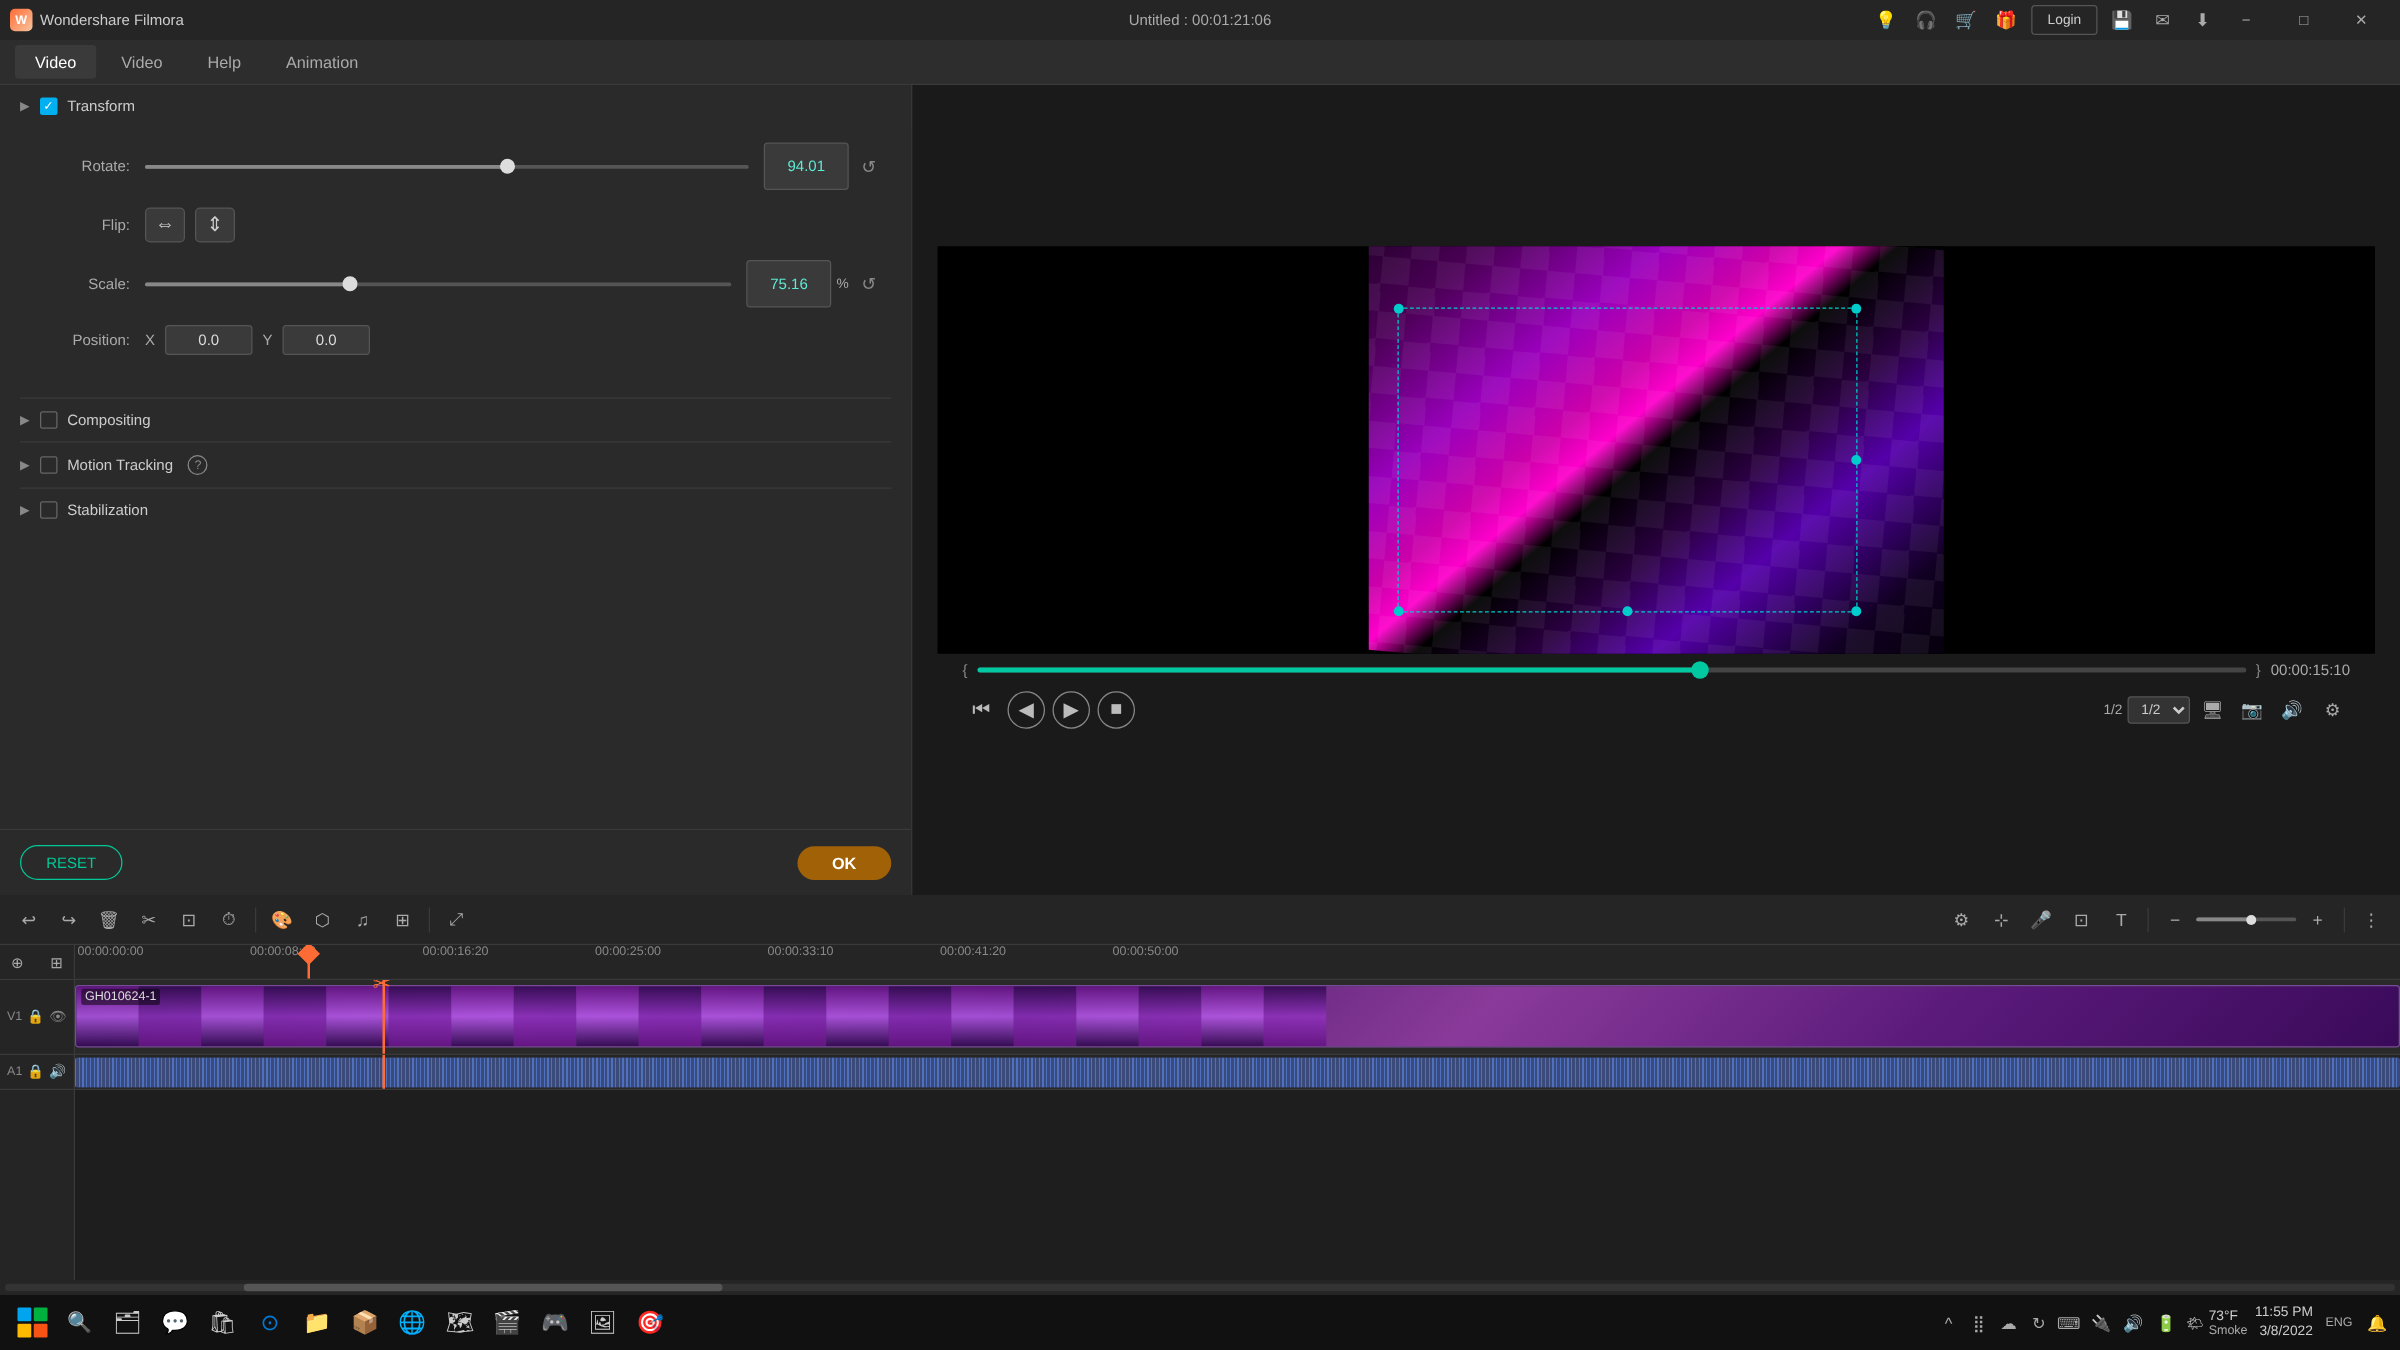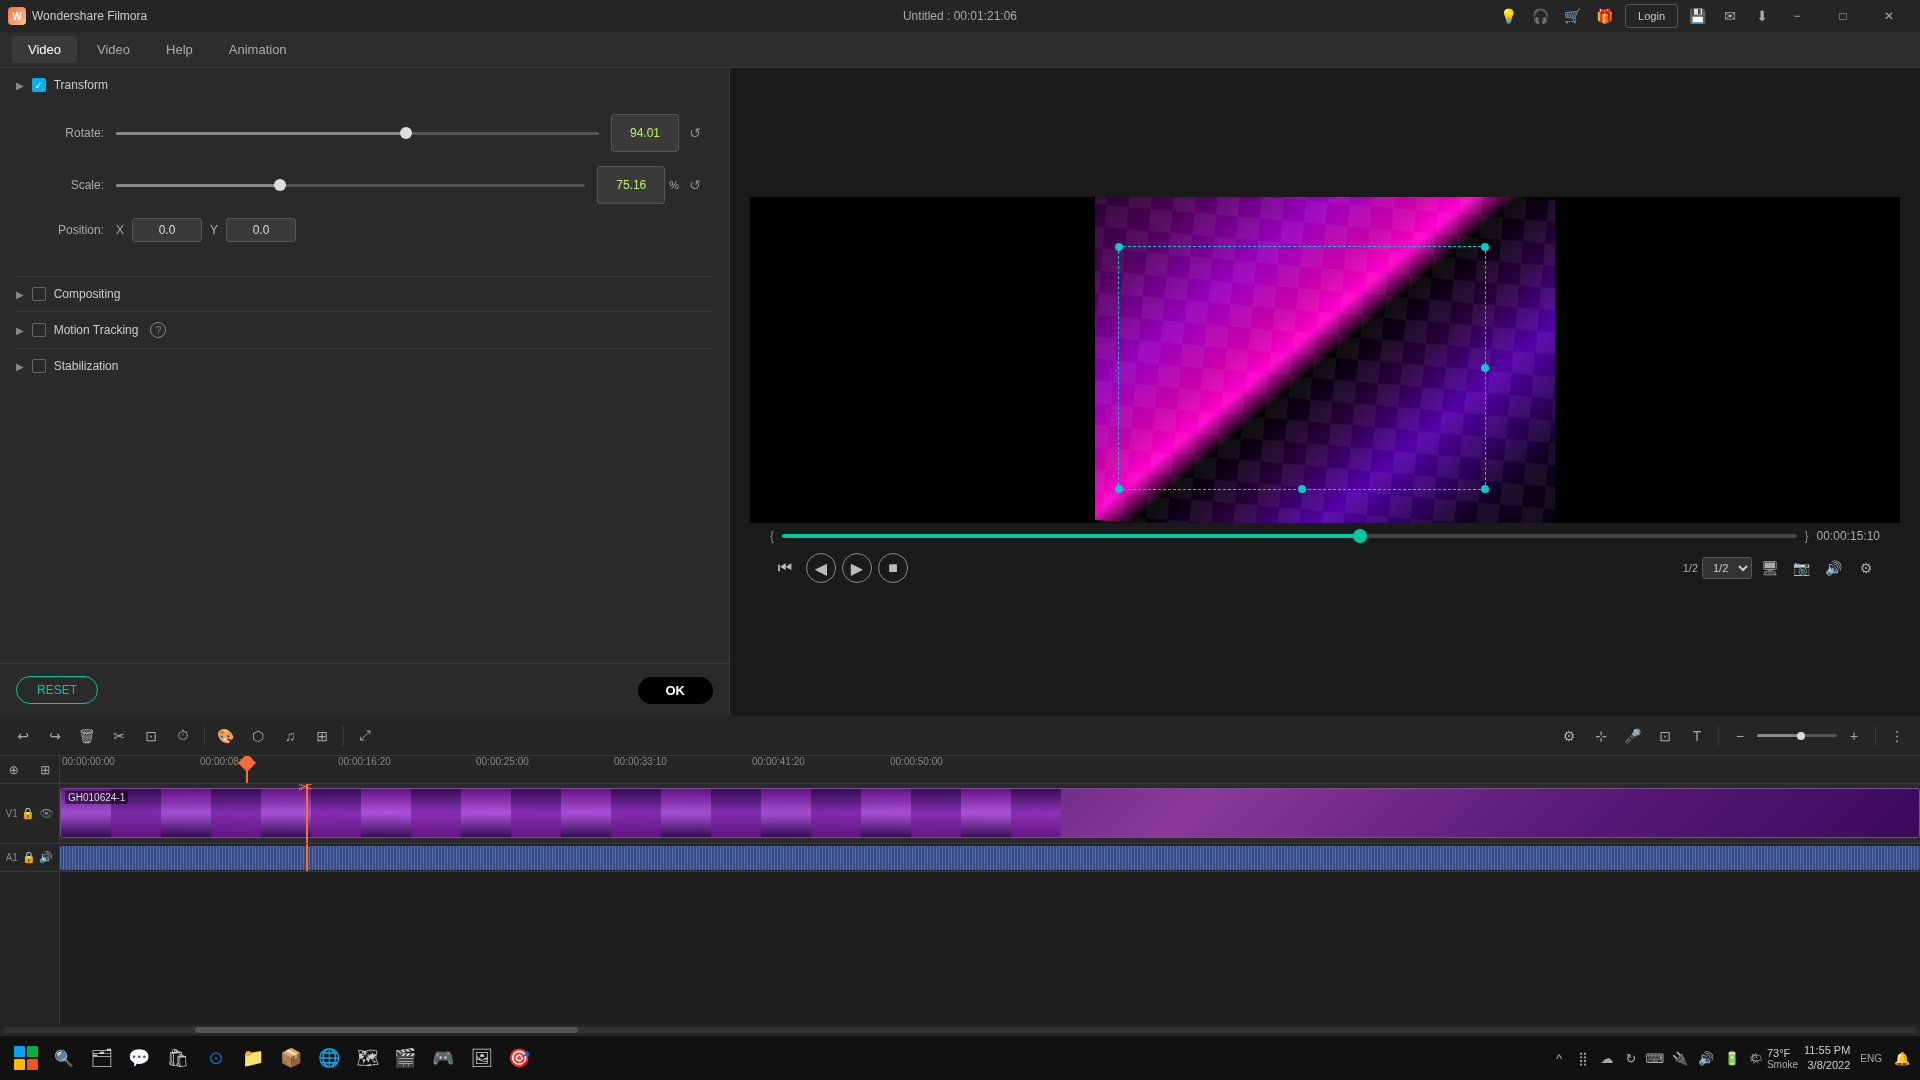--- a/index.html
+++ b/index.html
@@ -193,21 +193,21 @@
       top: 50%;
       transform: translate(-50%, -50%);
       cursor: pointer;
     }
     .value-input {
       width: 68px;
       height: 24px;
       background: #3a3a3a;
       border: 1px solid #555;
       border-radius: 3px;
-      color: #bef264;
+      color: #5eead4;
       text-align: center;
       font-size: 12px;
       padding: 18px 4px;
     }
     .unit-label { color: #aaa; margin-left: 4px; font-size: 11px; }
     .reset-icon {
       width: 20px; height: 20px;
       display: flex; align-items: center; justify-content: center;
       cursor: pointer;
       color: #888;
@@ -274,21 +274,21 @@
       padding: 6px 20px;
       background: transparent;
       border: 1px solid #00c896;
       border-radius: 14px;
       color: #00c896;
       cursor: pointer;
       font-size: 12px;
     }
     .ok-btn {
       padding: 6px 28px;
-      background: #000000;
+      background: #a16207;
       border: none;
       border-radius: 14px;
       color: #fff;
       cursor: pointer;
       font-size: 13px;
       font-weight: 600;
     }
 
     
     .preview-area {
@@ -836,20 +836,27 @@
       <div class="prop-row">
         <span class="prop-label">Rotate:</span>
         <div class="slider-track">
           <div class="filled" style="width:60%"></div>
           <div class="slider-thumb" style="left:60%"></div>
         </div>
         <input class="value-input" value="94.01" style="">
         <span class="reset-icon">↺</span>
       </div>
 
+      <div class="prop-row">
+        <span class="prop-label">Flip:</span>
+        <div class="flip-row">
+          <div class="flip-btn">⇔</div>
+          <div class="flip-btn">⇕</div>
+        </div>
+      </div>
 
       <div class="prop-row">
         <span class="prop-label">Scale:</span>
         <div class="slider-track">
           <div class="filled" style="width:35%"></div>
           <div class="slider-thumb" style="left:35%"></div>
         </div>
         <input class="value-input" value="75.16" style="">
         <span class="unit-label">%</span>
         <span class="reset-icon">↺</span>

